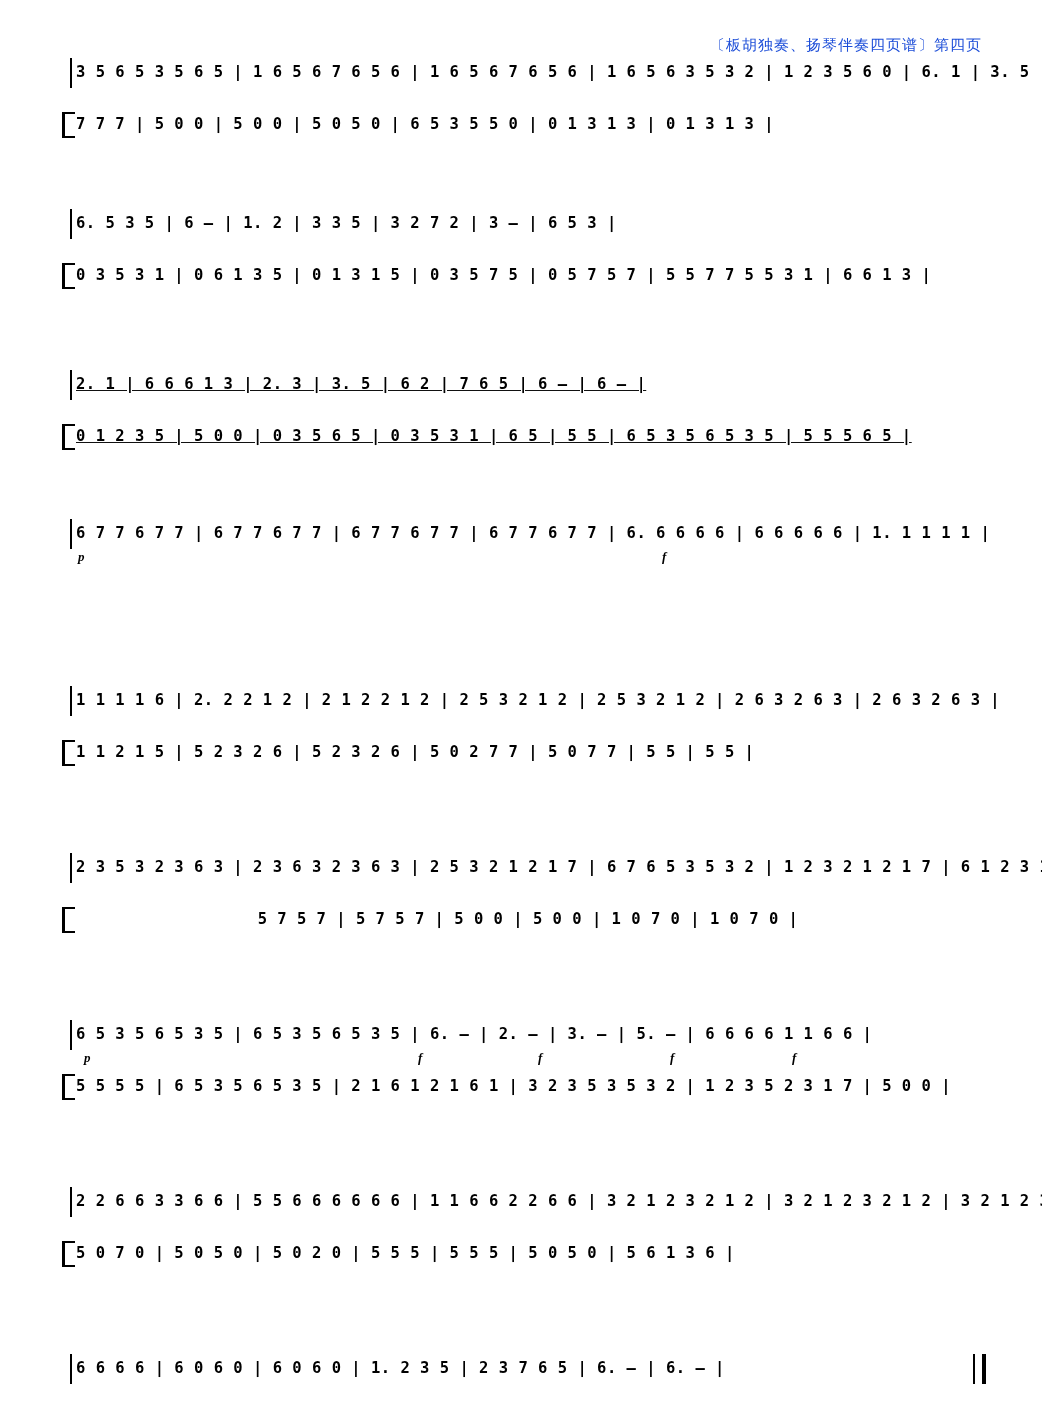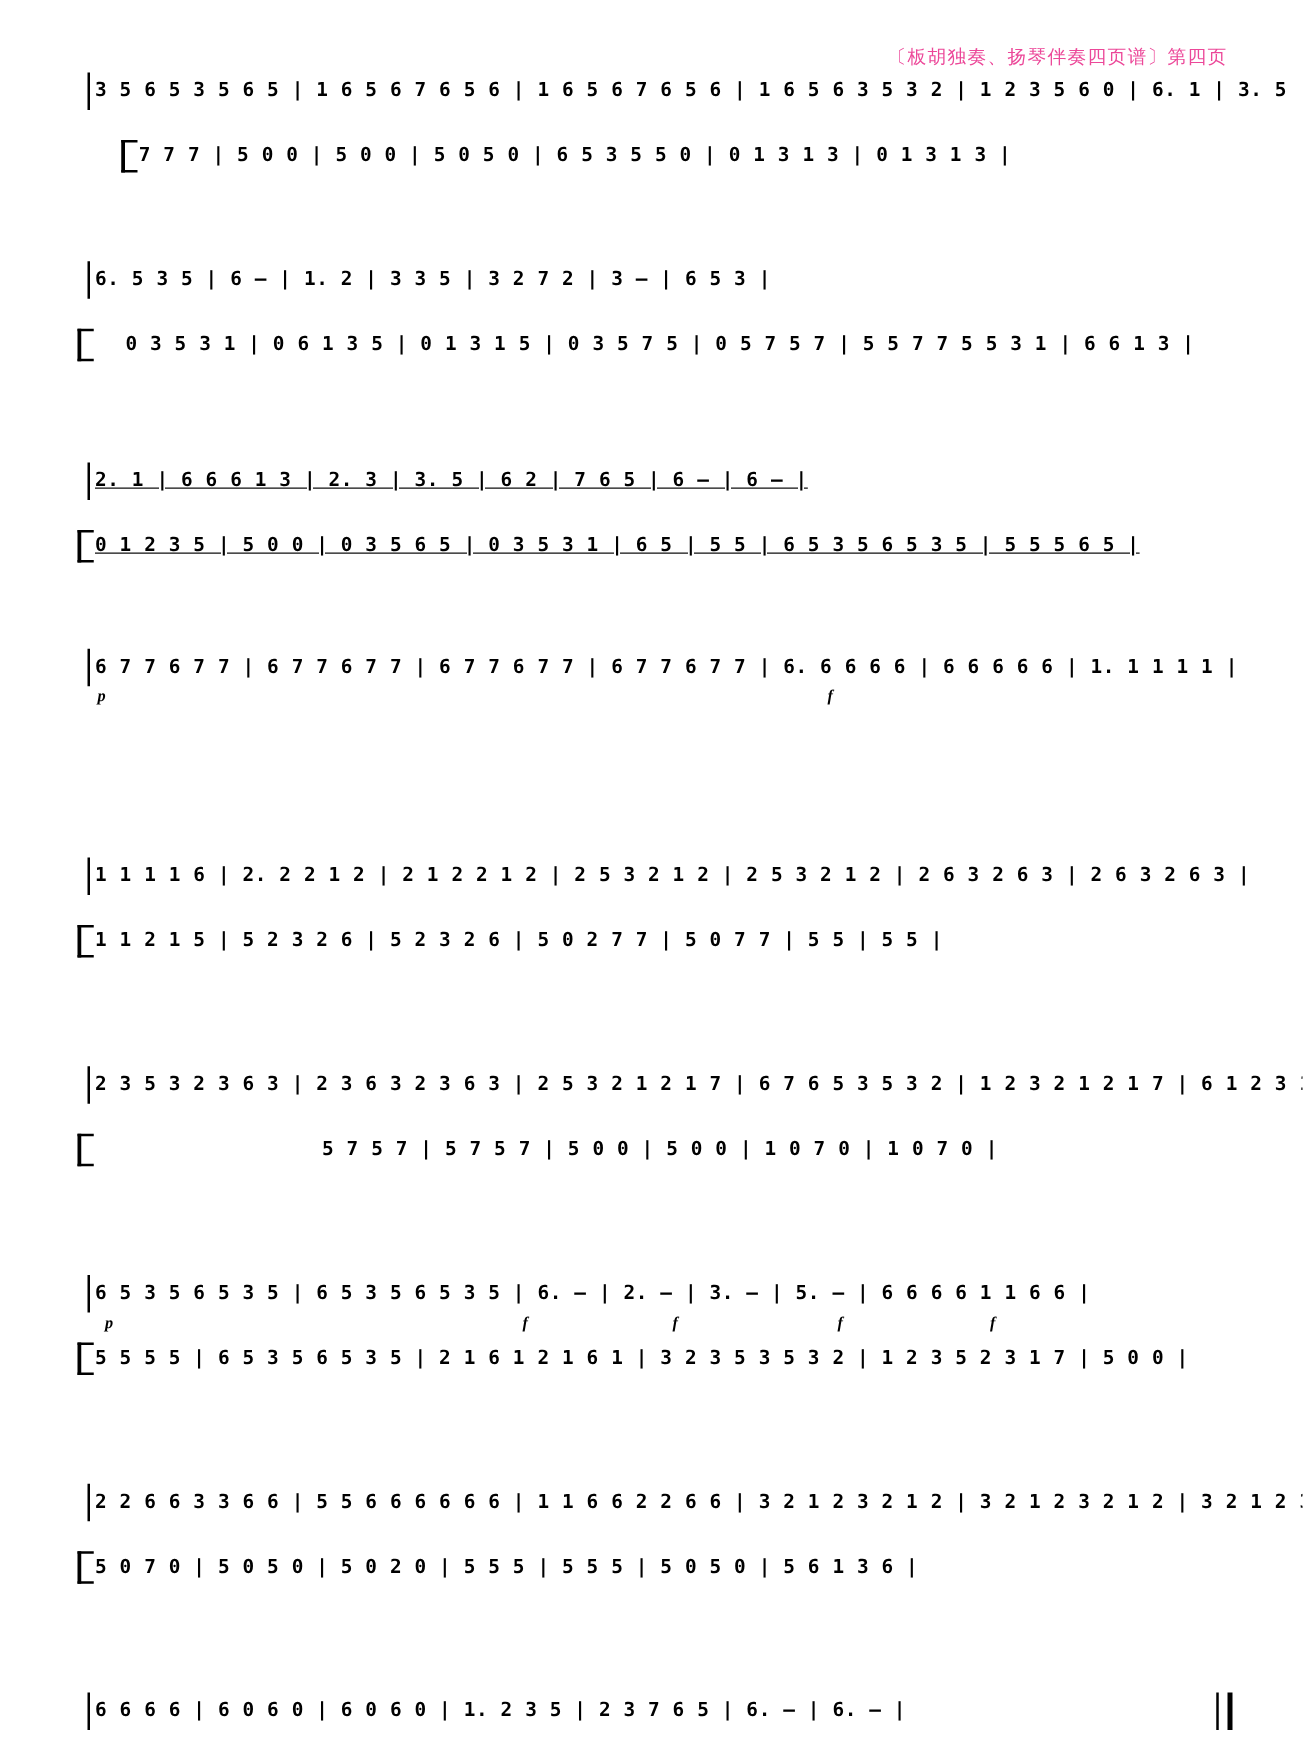--- a/index.html
+++ b/index.html
@@ -21,21 +21,21 @@
     height: 1404px;
     background: #fff;
   }
   .header {
     position: absolute;
     top: 36px;
     right: 60px;
     font-family: "DejaVu Sans", sans-serif;
     font-size: 15px;
     letter-spacing: 1px;
-    color: #ec4899;
+    color: #1d4ed8;
     white-space: nowrap;
   }
   .systems {
     position: absolute;
     top: 58px;
     left: 70px;
     width: 910px;
   }
   .system {
     position: relative;
@@ -109,33 +109,33 @@
   <div class="header">〔板胡独奏、扬琴伴奏四页谱〕第四页</div>
 
   <div class="systems">
 
     <div class="system" style="height:115px;">
       <div class="staff-line solo-line">
         <div class="sysbar"></div>
         <span>3 5 6 5  3 5 6 5 | 1 6 5 6  7 6 5 6 | 1 6 5 6  7 6 5 6 | 1 6 5 6  3 5 3 2 | 1 2 3 5  6  0  | 6.        1 | 3.                5 |</span>
       </div>
       <div class="gap"></div>
-      <div class="staff-line accomp-line" style="position:relative;margin-left:35px;">
+      <div class="staff-line accomp-line" style="position:relative;">
         <div class="brace"></div>
         <span>7   7 7 | 5  0  0   | 5  0  0   | 5  0  5  0 | 6 5 3 5  5  0 | 0  1 3 1  3 | 0  1 3 1  3 |</span>
       </div>
     </div>
 
     <div class="system" style="height:125px; margin-top:36px;">
       <div class="staff-line solo-line">
         <div class="sysbar"></div>
         <span>6.  5 3 5 | 6   —   | 1.      2 | 3    3 5 | 3 2   7 2 | 3   —   | 6    5 3 |</span>
       </div>
       <div class="gap"></div>
-      <div class="staff-line accomp-line" style="position:relative;justify-content:center;">
+      <div class="staff-line accomp-line" style="position:relative;">
         <div class="brace"></div>
         <span>0  3 5 3 1 | 0  6 1 3 5 | 0  1 3 1  5 | 0  3 5 7  5 | 0  5 7 5  7 | 5 5 7 7  5 5 3 1 | 6  6  1 3 |</span>
       </div>
     </div>
 
     <div class="system" style="height:125px; margin-top:36px;text-decoration:underline;">
       <div class="staff-line solo-line">
         <div class="sysbar"></div>
         <span>2.      1 | 6 6 6 1 3 | 2.    3 | 3.    5 | 6   2 | 7 6 5 | 6   —   | 6   —   |</span>
       </div>

